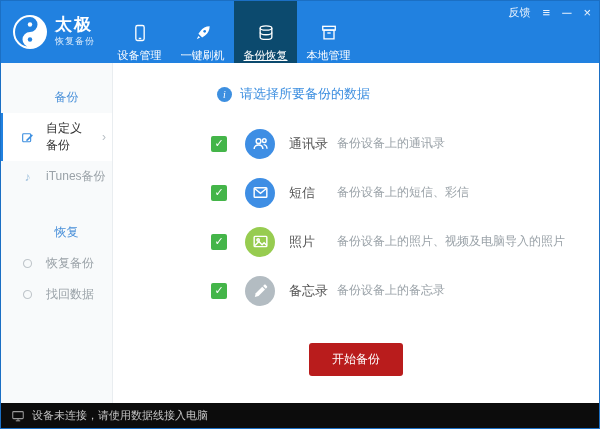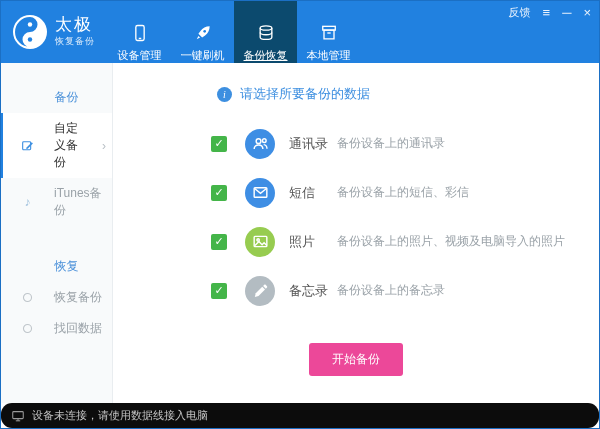--- a/index.html
+++ b/index.html
@@ -5,38 +5,38 @@
   * { box-sizing: border-box; margin: 0; padding: 0; }
   html,body { width: 600px; height: 429px; }
   body { font-family: "Liberation Sans", "DejaVu Sans", sans-serif; background:#fff; }
 
   .window { width:600px; height:429px; display:flex; flex-direction:column; border:1px solid #1b6fc4; overflow:hidden; background:#fff; }
 
   
   header { height:62px; background:#2181e0; position:relative; display:flex; flex-shrink:0; }
   .logo { display:flex; align-items:center; padding-left:11px; gap:7px; width:107px; }
   .logo-circle { width:36px; height:36px; flex-shrink:0; }
-  .logo-text .t1 { font-size:17px; color:#fff; font-weight:normal; letter-spacing:2px; line-height:1.1; }
+  .logo-text .t1 { font-size:17px; color:#fff; font-weight:bold; letter-spacing:2px; line-height:1.1; }
   .logo-text .t2 { font-size:9px; color:#dcecfb; letter-spacing:1px; }
 
   .nav { display:flex; height:100%; }
   .tab { width:63px; display:flex; flex-direction:column; align-items:center; justify-content:flex-end; gap:5px; color:#fff; cursor:pointer; }
   .tab svg { width:20px; height:20px; display:block; }
   .tab .tab-label { font-size:11px; white-space:nowrap; }
 
   .win-controls { position:absolute; top:5px; right:8px; display:flex; align-items:center; gap:12px; color:#eaf3fd; font-size:11px; }
   .win-controls .ctl { cursor:pointer; line-height:1; }
   .win-controls .glyph { font-size:13px; }
 
   
   .app-body { flex:1; display:flex; min-height:0; }
 
   .sidebar { width:112px; background:#f8fafb; border-right:1px solid #e9edf0; padding-top:20px; flex-shrink:0; }
   .side-header { color:#4a90d9; font-size:12px; padding:6px 0 7px 20px;text-align:center; }
-  .side-item { font-size:12px; color:#9aa2a8; padding:7px 6px 7px 20px; display:flex; align-items:center; gap:20px; cursor:pointer; position:relative; }
+  .side-item { font-size:12px; color:#9aa2a8; padding:7px 6px 7px 20px; display:flex; align-items:center; gap:12px; cursor:pointer; position:relative; }
   .side-item .ic { width:13px; height:13px; display:inline-flex; align-items:center; justify-content:center; flex-shrink:0; }
   .side-item.active { color:#333; background:#ffffff; }
   .side-item.active::before { content:''; position:absolute; left:0; top:0; bottom:0; width:2px; background:#2181e0; }
   .side-arrow { margin-left:auto; color:#b8bfc5; font-size:12px; }
   .music-glyph { color:#9fc0dd; font-size:12px; }
   .side-gap { height:26px; }
 
   
   main { flex:1; background:#fff; overflow:hidden; }
   .prompt-bar { display:flex; align-items:center; gap:8px; padding:22px 0 16px 104px; }
@@ -48,21 +48,21 @@
   .checkbox { width:16px; height:16px; border-radius:2px; color:#fff; font-size:11px; display:flex; align-items:center; justify-content:center; cursor:pointer; flex-shrink:0; }
   .row-icon { width:30px; height:30px; border-radius:50%; margin-left:18px; display:flex; align-items:center; justify-content:center; flex-shrink:0; }
   .row-icon svg { width:19px; height:19px; display:block; }
   .row-label { width:48px; margin-left:14px; font-size:13px; color:#555; flex-shrink:0; }
   .row-desc { font-size:12px; color:#9aa2a8; }
 
   .btn-wrap { text-align:center; margin-top:28px; }
   .start-btn { border:none; color:#fff; font-size:12px; padding:8px 23px; border-radius:3px; cursor:pointer; font-family:inherit; }
 
   
-  footer { height:25px; background:#0c0c0c; display:flex; align-items:center; gap:7px; padding-left:10px; color:#c3c3c3; font-size:11px; flex-shrink:0;border-radius:11px; }
+  footer { height:25px; background:#0c0c0c; display:flex; align-items:center; gap:7px; padding-left:10px; color:#c3c3c3; font-size:11px; flex-shrink:0; }
   footer svg { width:14px; height:14px; display:block; }
 </style>
 </head>
 <body>
 
 <div class="window">
 
   <header style="background-color: rgb(33, 129, 224);">
     <div class="logo">
       <svg class="logo-circle" viewBox="0 0 36 36">
@@ -218,21 +218,21 @@
               <path d="M15.3 6.2l3.5 3.5 1.4-1.4c.5-.5.5-1.3 0-1.8l-1.7-1.7c-.5-.5-1.3-.5-1.8 0z"></path>
             </svg>
           </span>
           <span class="row-label">备忘录</span>
           <span class="row-desc">备份设备上的备忘录</span>
         </div>
 
       </div>
 
       <div class="btn-wrap">
-        <button class="start-btn" style="background-color: #ec4899;">开始备份</button>
+        <button class="start-btn" style="background-color: #b91c1c;">开始备份</button>
       </div>
     </main>
   </div>
 
   <footer>
     <svg viewBox="0 0 16 16" fill="none" stroke="#9a9a9a" stroke-width="1.2">
       <rect x="2" y="3" width="12" height="8" rx="1"></rect>
       <line x1="8" y1="11" x2="8" y2="13.5"></line>
       <line x1="5.5" y1="13.5" x2="10.5" y2="13.5"></line>
     </svg>

